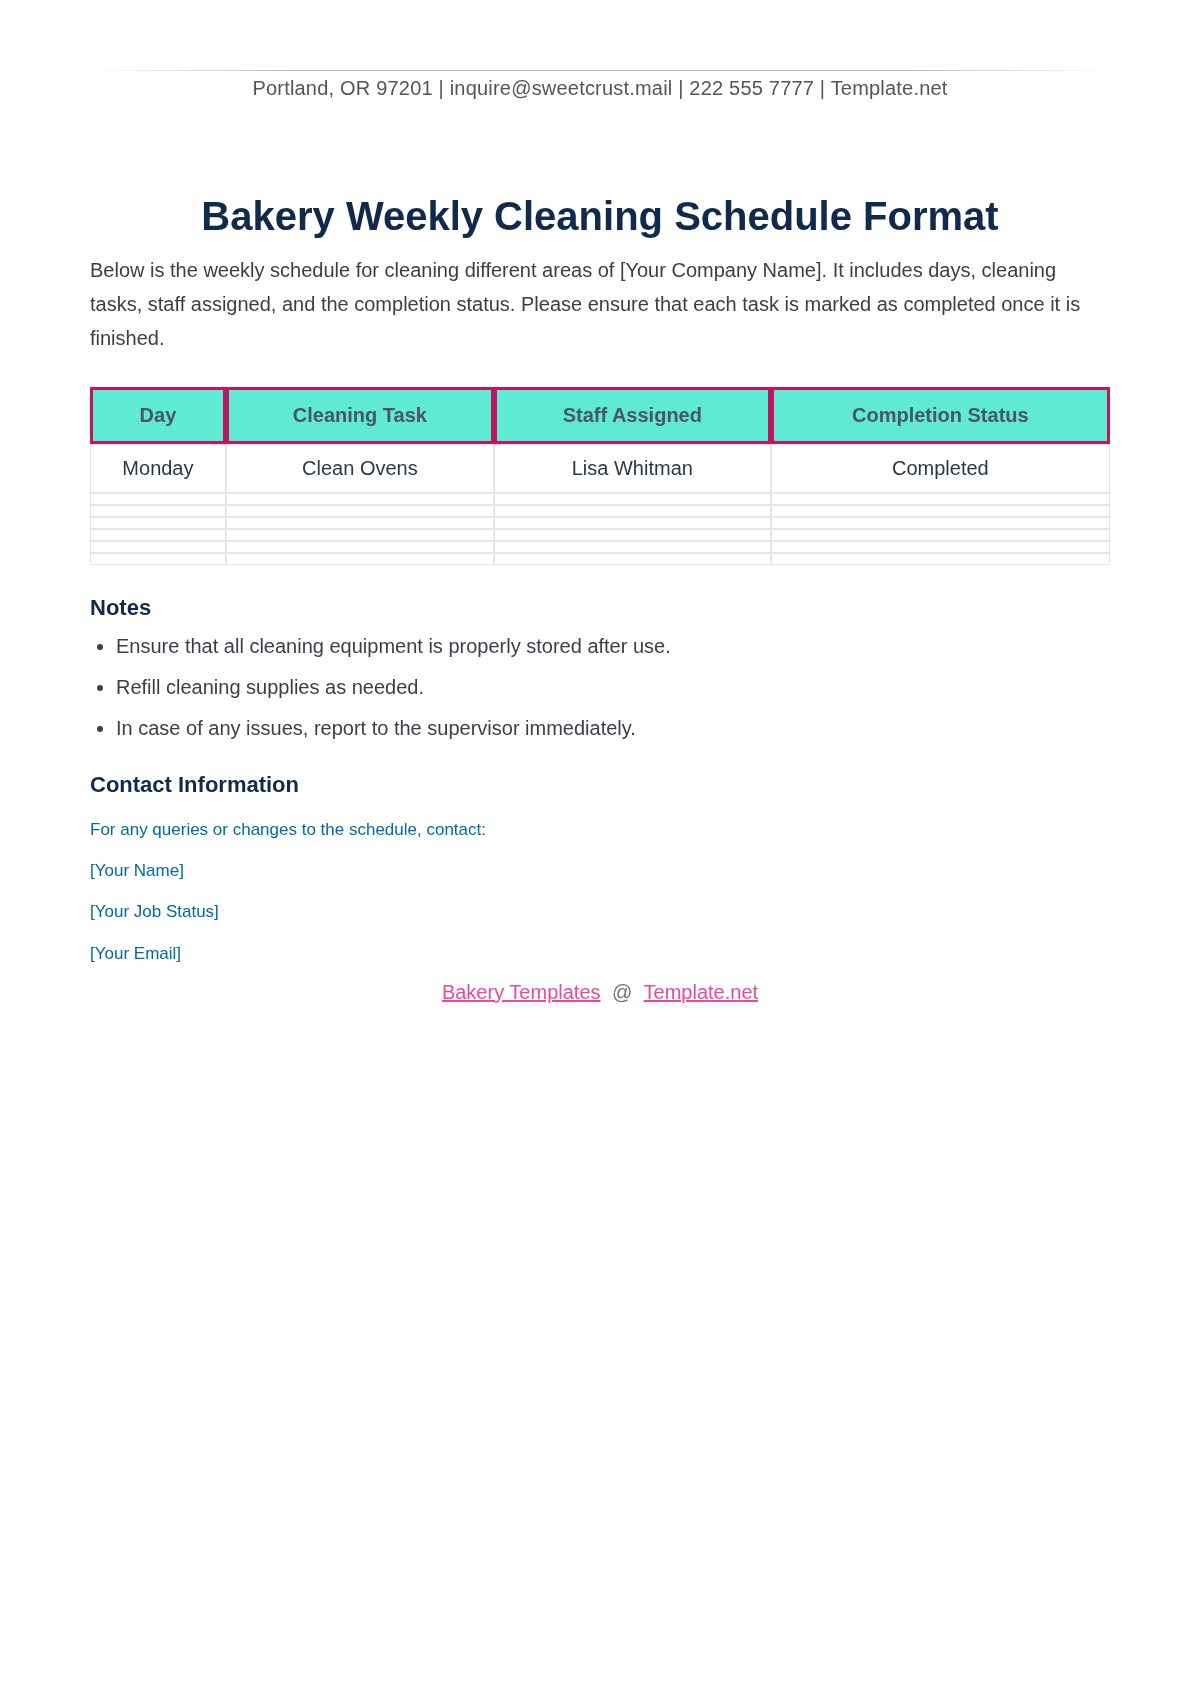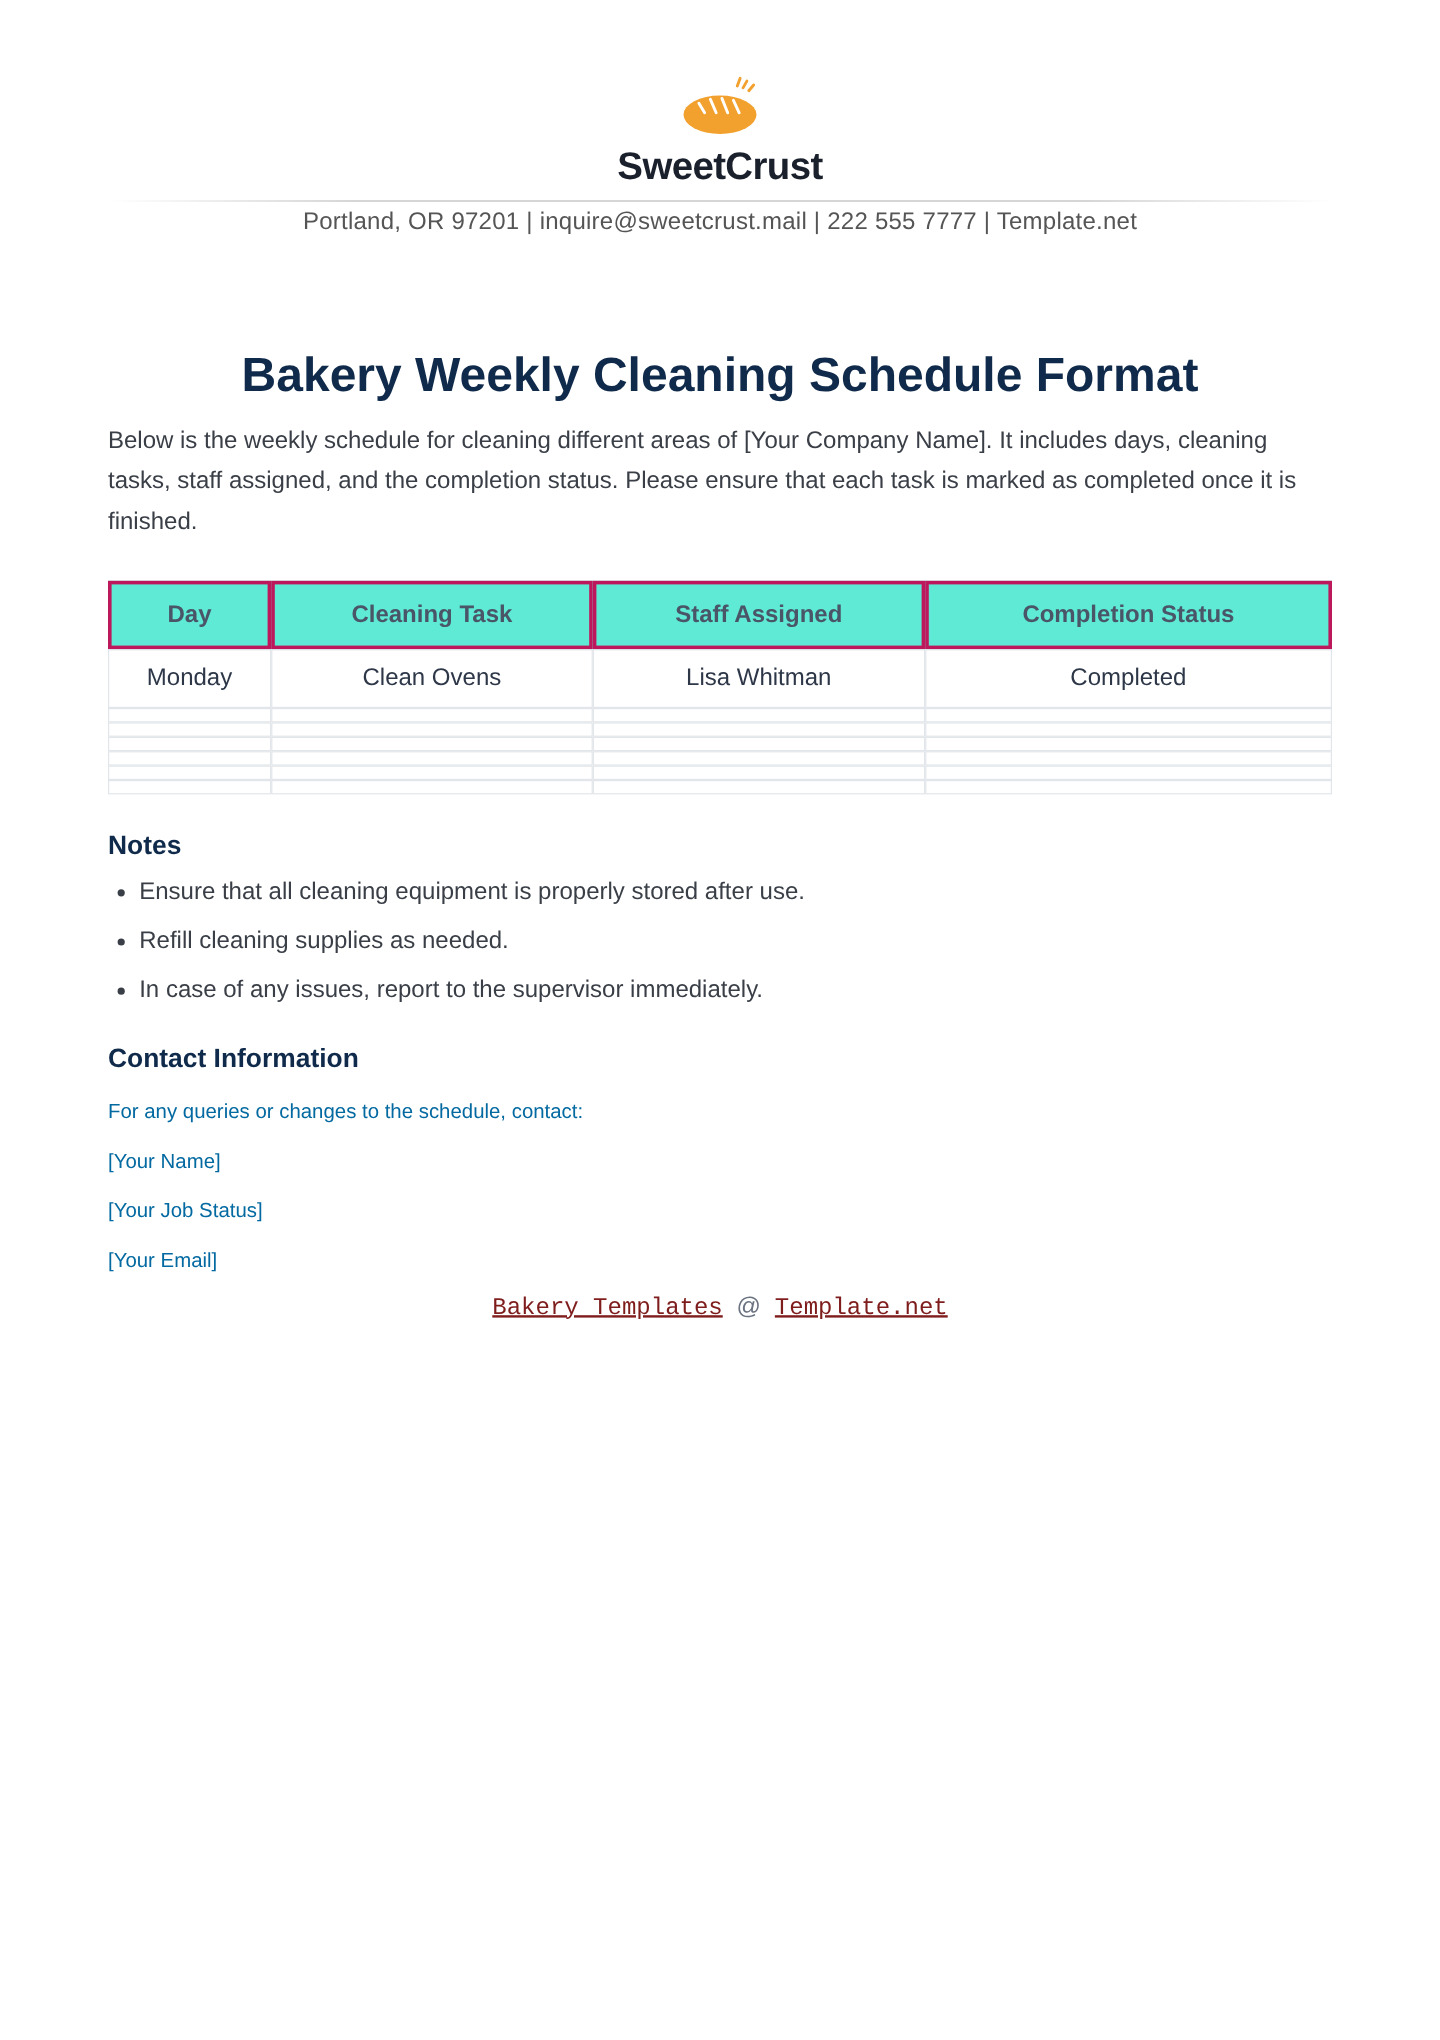--- a/index.html
+++ b/index.html
@@ -114,44 +114,32 @@
       color: #0369a1;
       margin-bottom: 14px;
       line-height: 1.6;
     }
     .footer-links {
       text-align: center;
       font-size: 20px;
       margin-top: 12px;
     }
     .footer-links a {
-      color: #7f1d1d;
+      color: #ec4899;
       text-decoration: underline;
-      font-family: Liberation Mono, monospace;
     }
     .footer-links .sep {
       color: #6b7280;
       margin: 0 6px;
     }
   </style>
 </head>
 <body>
 
 <div class="header-section">
-  <div class="logo-wrap">
-    <svg class="bread-icon" viewBox="0 0 100 70">
-      <path d="M68 12 l3 -8 M74 14 l4 -7 M80 17 l5 -6" stroke="#f2a12e" stroke-width="3" fill="none" stroke-linecap="round"></path>
-      <ellipse cx="50" cy="42" rx="38" ry="20" fill="#f2a12e"></ellipse>
-      <path d="M15 40 C 25 18, 75 18, 85 40" fill="#f2a12e"></path>
-      <path d="M28 30 l6 10 M40 26 l6 14 M52 25 l6 15 M64 27 l6 13" stroke="#fff" stroke-width="3" stroke-linecap="round" fill="none"></path>
-    </svg>
-    <div class="brand-name">
-      <span class="brand-sweet">Sweet</span><span class="brand-crust">Crust</span>
-    </div>
-  </div>
   <div class="divider"></div>
   <div class="contact-line">Portland, OR 97201 | inquire@sweetcrust.mail  | 222 555 7777 | Template.net</div>
 </div>
 
 <h1 class="main-title">Bakery Weekly Cleaning Schedule Format</h1>
 
 <p class="intro">Below is the weekly schedule for cleaning different areas of [Your Company Name]. It includes days, cleaning tasks, staff assigned, and the completion status. Please ensure that each task is marked as completed once it is finished.</p>
 
 <table class="schedule">
   <thead>

